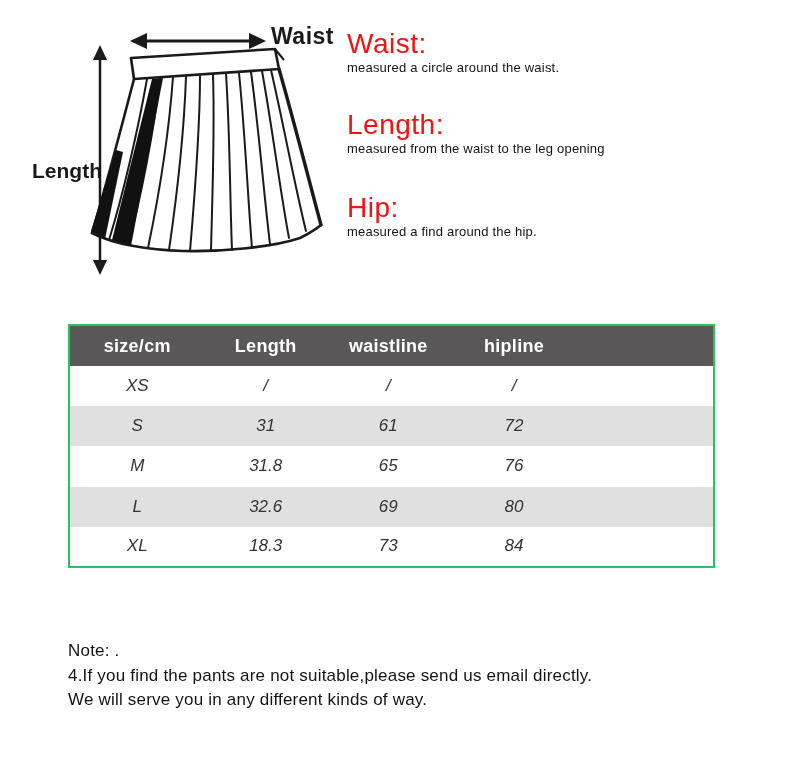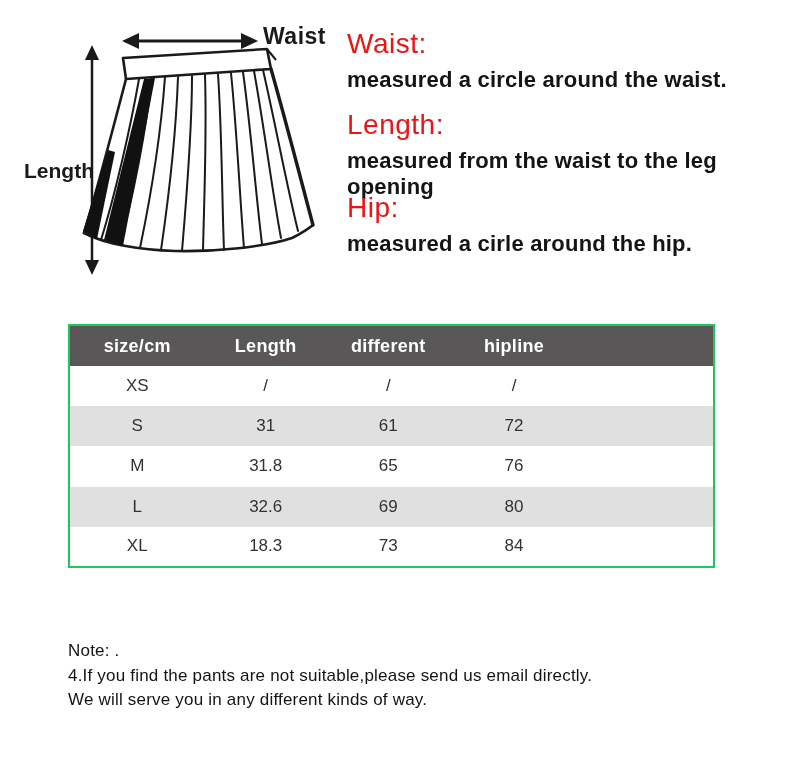--- a/index.html
+++ b/index.html
@@ -2,60 +2,60 @@
 <html><head>
 <meta charset="utf-8">
 <style>
   * { margin:0; padding:0; box-sizing:border-box; }
   html,body { background:#fff; }
   .page {
     position:relative; width:789px; height:770px; background:#ffffff;
     font-family:"Liberation Sans", sans-serif; overflow:hidden;
   }
   
-  .diagram { position:absolute; left:0; top:0; width:345px; height:300px; }
+  .diagram { position:absolute; left:8px; top:0; width:345px; height:300px; }
   .diagram svg { position:absolute; left:0; top:0; }
   .waist-label {
     position:absolute; left:263px; top:23px;
     font-size:23px; font-weight:bold; color:#1a1a1a; letter-spacing:0.5px;
   }
   .length-label {
     position:absolute; left:24px; top:159px;
     font-size:21px; font-weight:bold; color:#1a1a1a;
   }
   
   .def-block { position:absolute; left:347px; width:420px; }
   .def-block.b0 { top:28px; }
   .def-block.b1 { top:109px; }
   .def-block.b2 { top:192px; }
   .def-term {
     color:#ee1414; font-size:28px; font-weight:normal; line-height:32px;
     letter-spacing:0.5px;
   }
   .def-desc {
-    color:#141414; font-size:22px; font-weight:bold; margin-top:7px;
+    color:#141414; font-size:13px; font-weight:normal; 
     letter-spacing:0.2px;
   }
   
   .size-table {
     position:absolute; left:68px; top:324px; width:647px; height:244px;
     border-collapse:collapse; border:2px solid #22c55e;
     table-layout:fixed; text-align:center;
   }
   .size-table col.c0 { width:21%; }
   .size-table col.c1 { width:19%; }
   .size-table col.c2 { width:19%; }
   .size-table col.c3 { width:20%; }
   .size-table col.c4 { width:21%; }
   .size-table thead th {
     background:#595757; color:#ffffff; font-size:18px; font-weight:bold;
     height:41px; letter-spacing:0.3px;
   }
   .size-table tbody td {
-    height:40px; font-size:17px; font-weight:normal; color:#333333;
+    height:40px; font-size:17px; font-weight:normal; color:#333333;font-style:italic;
   }
   .size-table tbody tr.alt { background:#e0e0e0; }
   
   .notes {
     position:absolute; left:68px; top:639px;
     font-size:17px; font-weight:normal; color:#141414; line-height:24.5px;
     letter-spacing:0.2px;
   }
 </style>
 </head>
@@ -111,36 +111,36 @@
   <div class="def-block b0">
     <div class="def-term">Waist:</div>
     <div class="def-desc">measured a circle around the waist.</div>
   </div>
   <div class="def-block b1">
     <div class="def-term">Length:</div>
     <div class="def-desc">measured from the waist to the leg opening</div>
   </div>
   <div class="def-block b2">
     <div class="def-term">Hip:</div>
-    <div class="def-desc">measured a cirle around the hip.</div>
+    <div class="def-desc">measured a find around the hip.</div>
   </div>
 
   <table class="size-table">
     <colgroup>
       <col class="c0">
         <col class="c1">
         <col class="c2">
         <col class="c3">
         <col class="c4">
     </colgroup>
     <thead>
       <tr>
         <th>size/cm</th>
         <th>Length</th>
-        <th>different</th>
+        <th>waistline</th>
         <th>hipline</th>
         <th></th>
       </tr>
     </thead>
     <tbody>
       <tr>
         <td>XS</td>
         <td>/</td>
         <td>/</td>
         <td>/</td>

